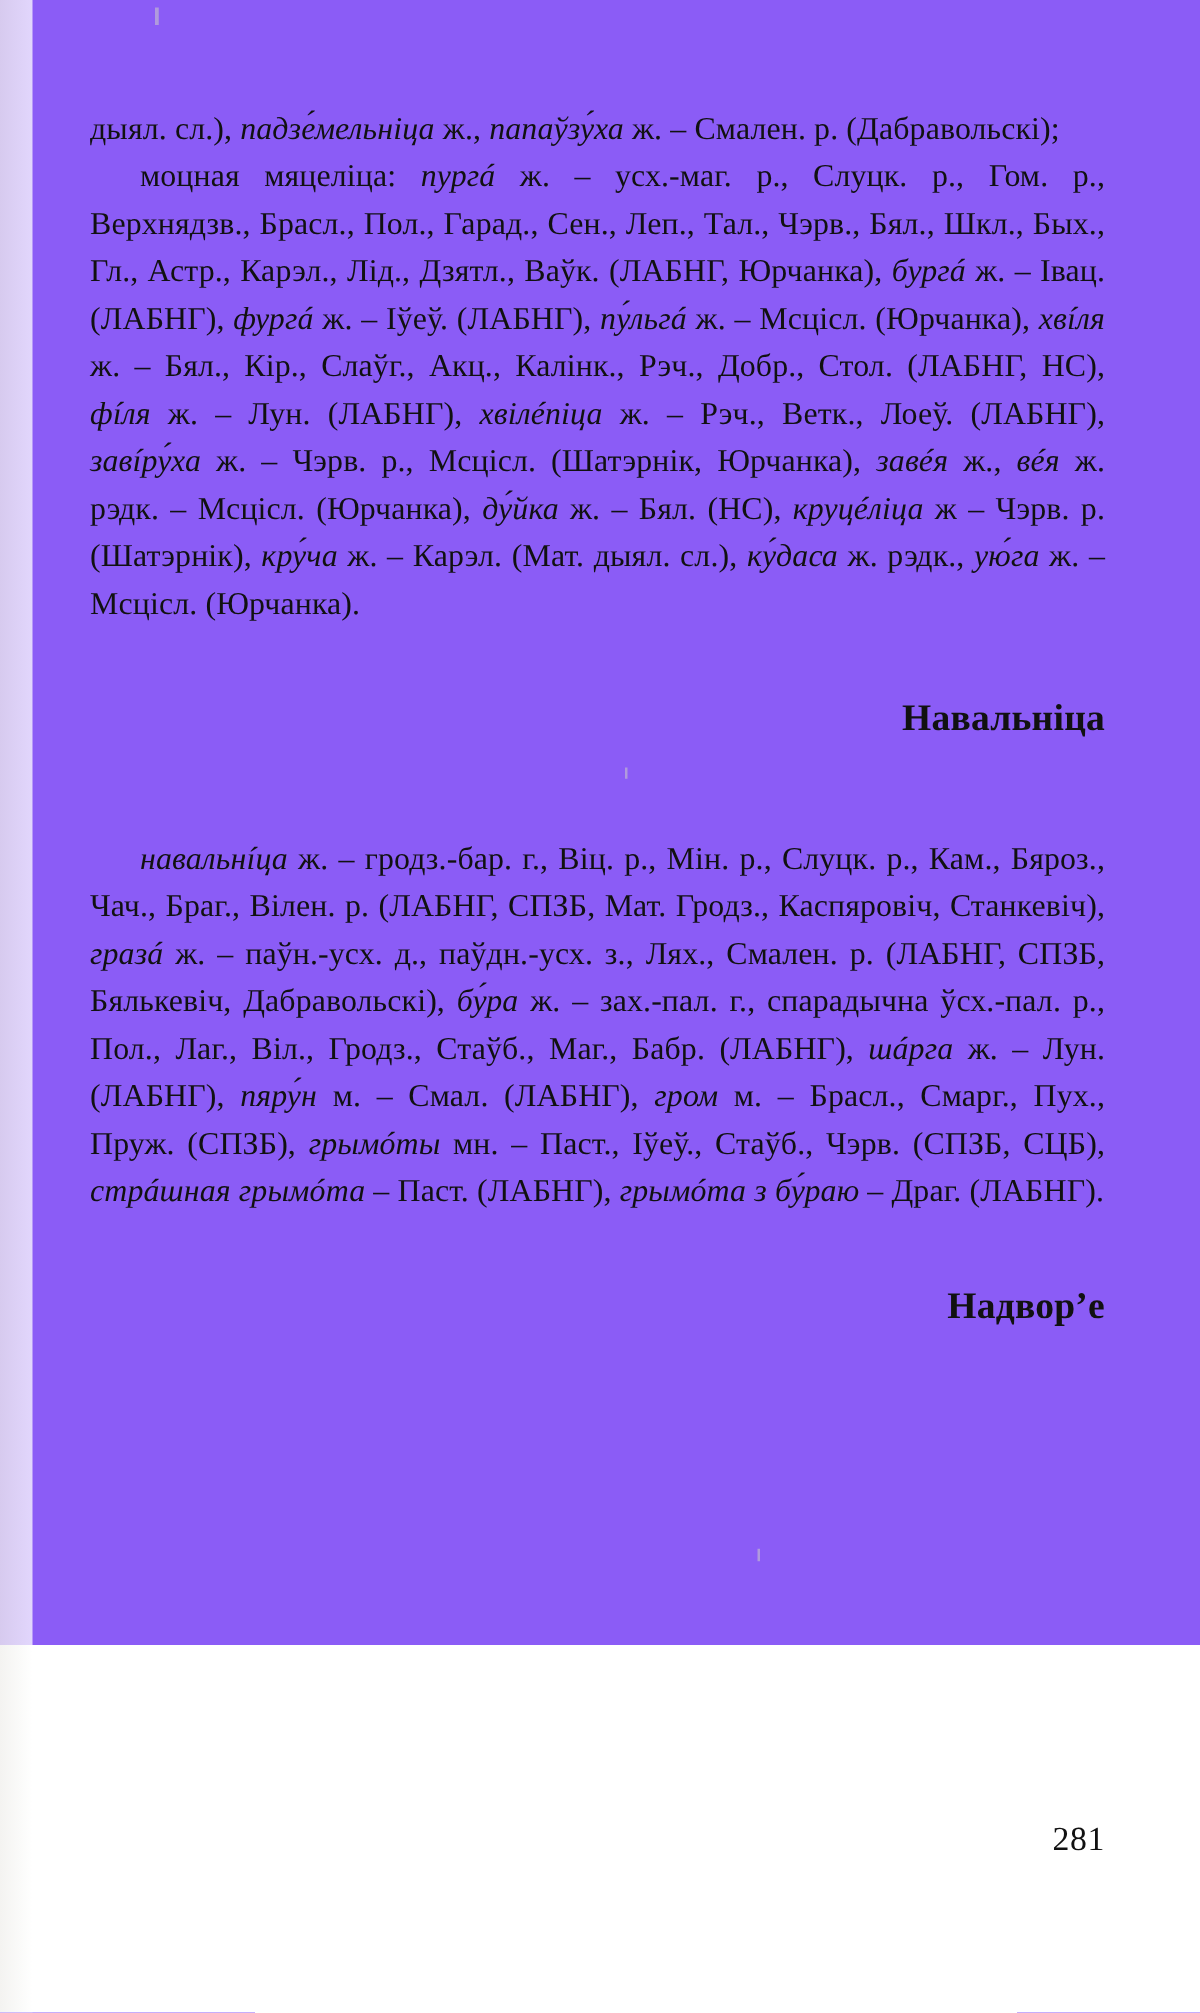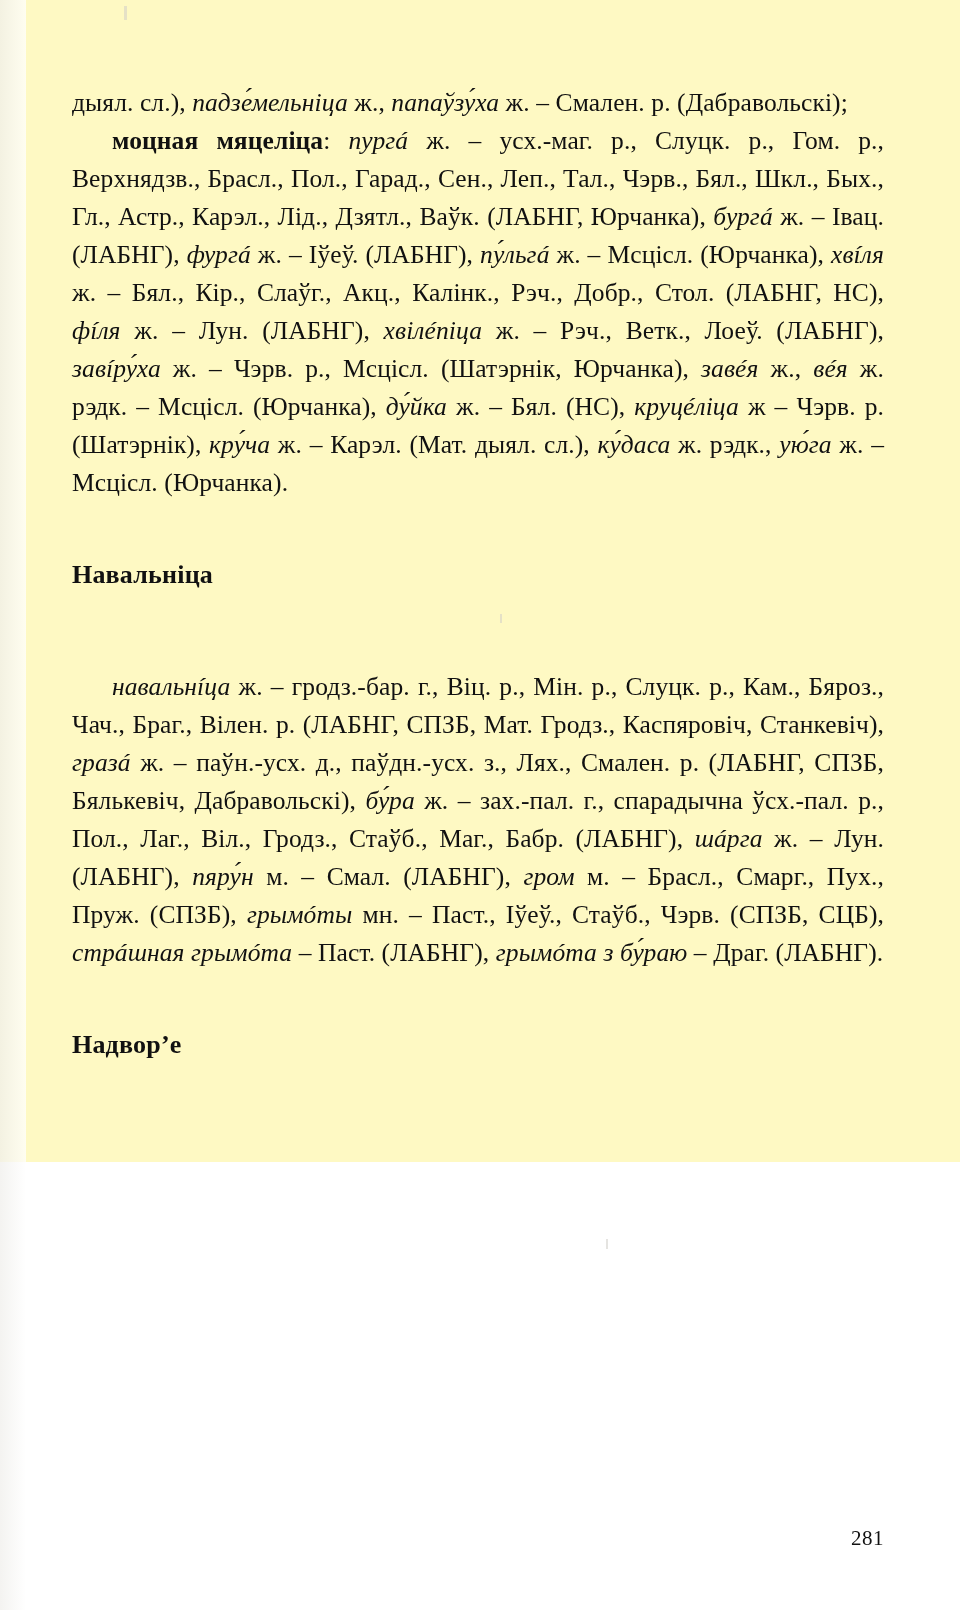--- a/index.html
+++ b/index.html
@@ -15,22 +15,22 @@
     color: #111111;
     overflow: hidden;
     position: relative;
   }
 
   .page {
     position: absolute;
     left: 0;
     top: 0;
     width: 960px;
-    height: 1162px;
-    background: #fef9c3;
+    height: 1316px;
+    background: #8b5cf6;
   }
 
   
   .scan-edge-left {
     position: absolute;
     left: 0; top: 0;
     width: 26px; height: 1610px;
     background: linear-gradient(to right, #f0efec 0%, #ffffff 100%);
     opacity: .75;
   }
@@ -61,45 +61,45 @@
   p.indent {
     text-indent: 40px;
   }
 
   p.last-line-left {
     text-align-last: left;
   }
 
   h2.entry-heading {
     margin: 0;
-    font-size: 26px;
+    font-size: 30px;
     line-height: 38px;
     font-weight: bold;
-    text-align: left;
+    text-align: right;
     letter-spacing: 0.2px;
   }
 
   .it {
     font-style: italic;
   }
   .bd {
-    font-weight: bold;
+    font-weight: normal;
     margin-top: 24px;
   }
 
   .gap-before-heading { height: 54px; }
   .gap-after-heading  { height: 40px; }
   .gap-between-paras  { height: 34px; }
   .gap-small          { height: 30px; }
 
   .page-number {
     position: absolute;
     right: 76px;
-    top: 1521px;
-    font-size: 21px;
+    top: 1454px;
+    font-size: 27px;
     line-height: 34px;
     text-align: right;
     letter-spacing: 0.5px;
   }
 </style>
 </head>
 <body>
 
 <div class="page">
 

